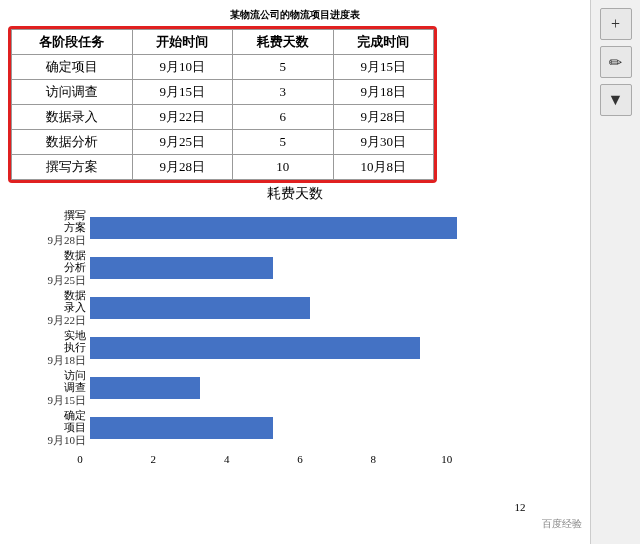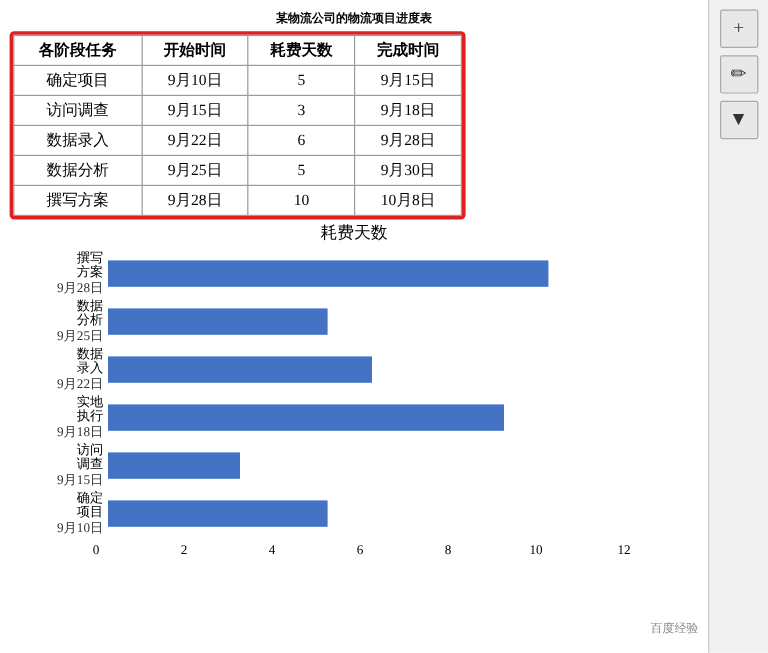--- a/index.html
+++ b/index.html
@@ -47,21 +47,21 @@
     table.data-table th {
       background: #fff;
       font-weight: bold;
     }
 
     
     .table-wrapper {
       border: 3px solid #e02020;
       border-radius: 4px;
       display: inline-block;
-      width: 380px;
+      width: 429px;
       margin-left: 4px;
     }
 
     
     .chart-area {
       position: absolute;
       top: 185px;
       left: 0;
       width: 590px;
     }
@@ -288,21 +288,21 @@
     </div>
   <div class="x-axis-row" id="x-axis-row">
     <div class="x-axis-spacer"></div>
     <div class="x-axis-labels" id="x-axis-labels">
         <span class="x-tick" style="left: 0px;">0</span>
         <span class="x-tick" style="left: 73.3333px;">2</span>
         <span class="x-tick" style="left: 146.667px;">4</span>
         <span class="x-tick" style="left: 220px;">6</span>
         <span class="x-tick" style="left: 293.333px;">8</span>
         <span class="x-tick" style="left: 366.667px;">10</span>
-        <span class="x-tick" style="left: 440px;">12</span>
+        <span class="x-tick" style="left: 440px; margin-top: 48px;">12</span>
       </div>
   </div>
 </div>
 
 <div class="right-toolbar" id="right-toolbar">
     <div class="toolbar-btn">+</div>
     <div class="toolbar-btn">✏</div>
     <div class="toolbar-btn">▼</div>
   </div>
 

